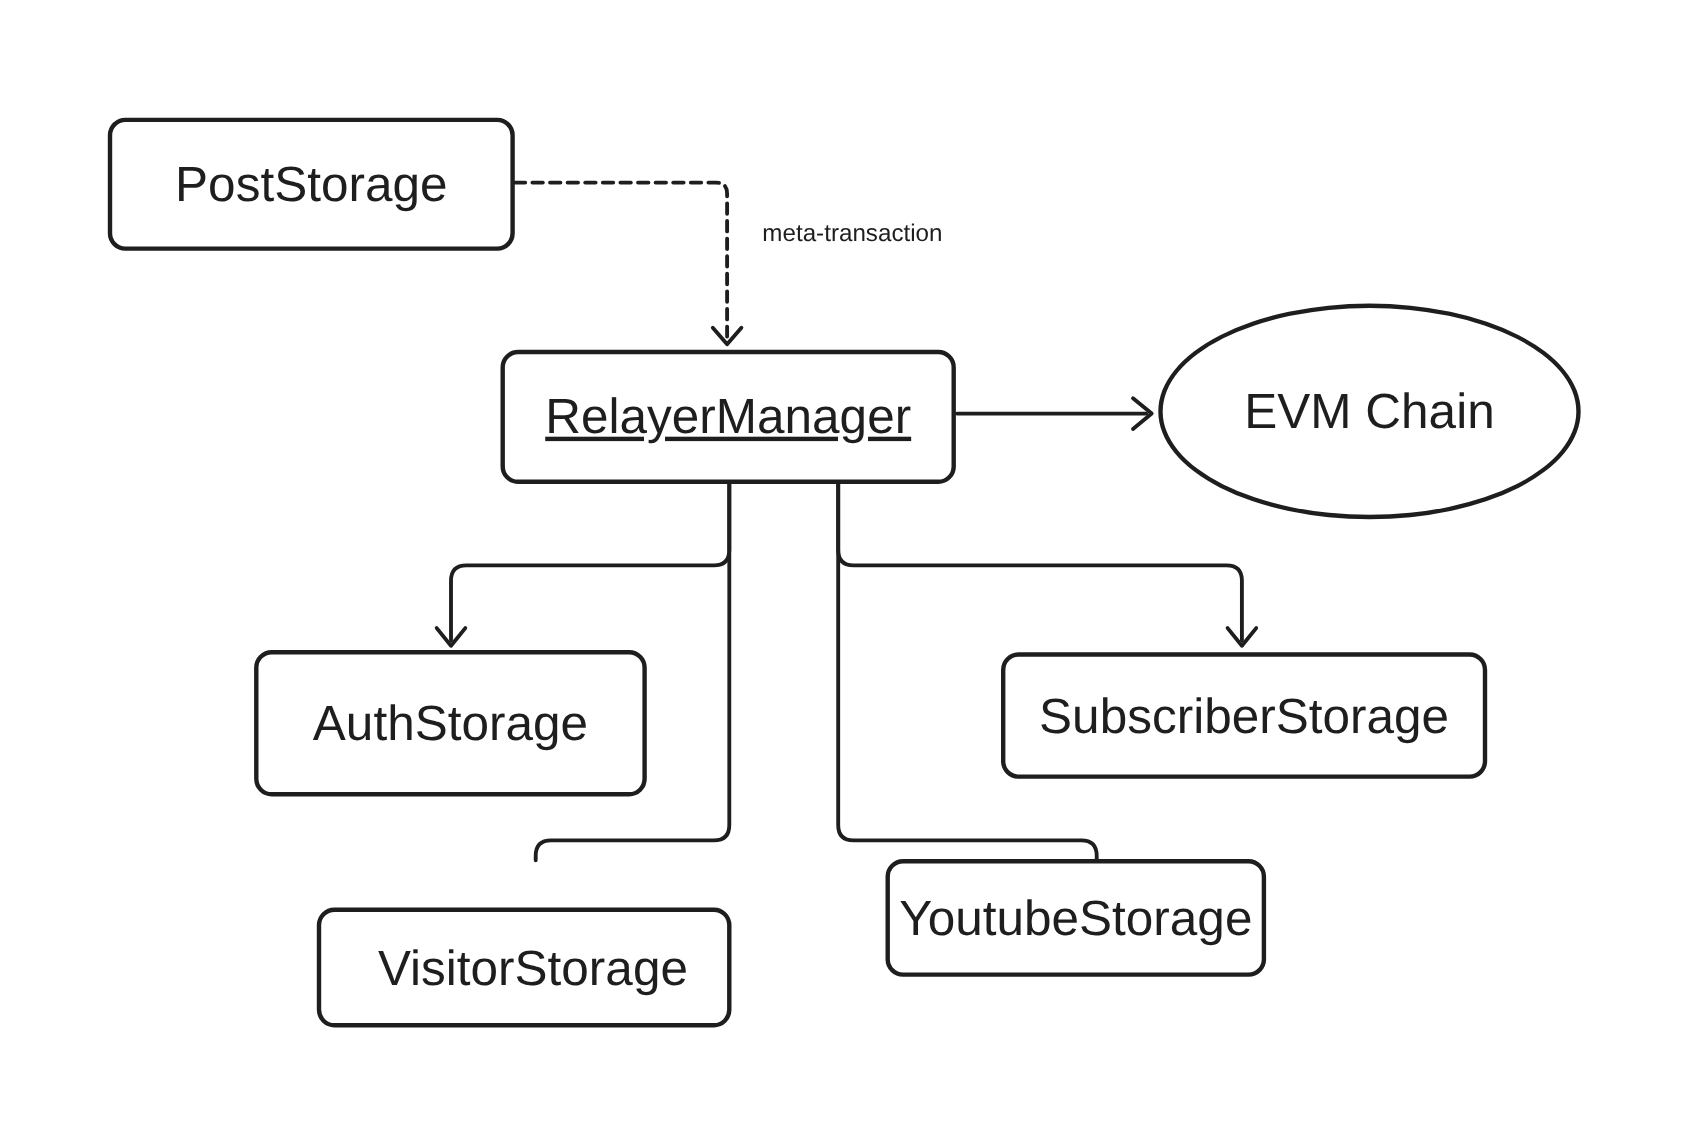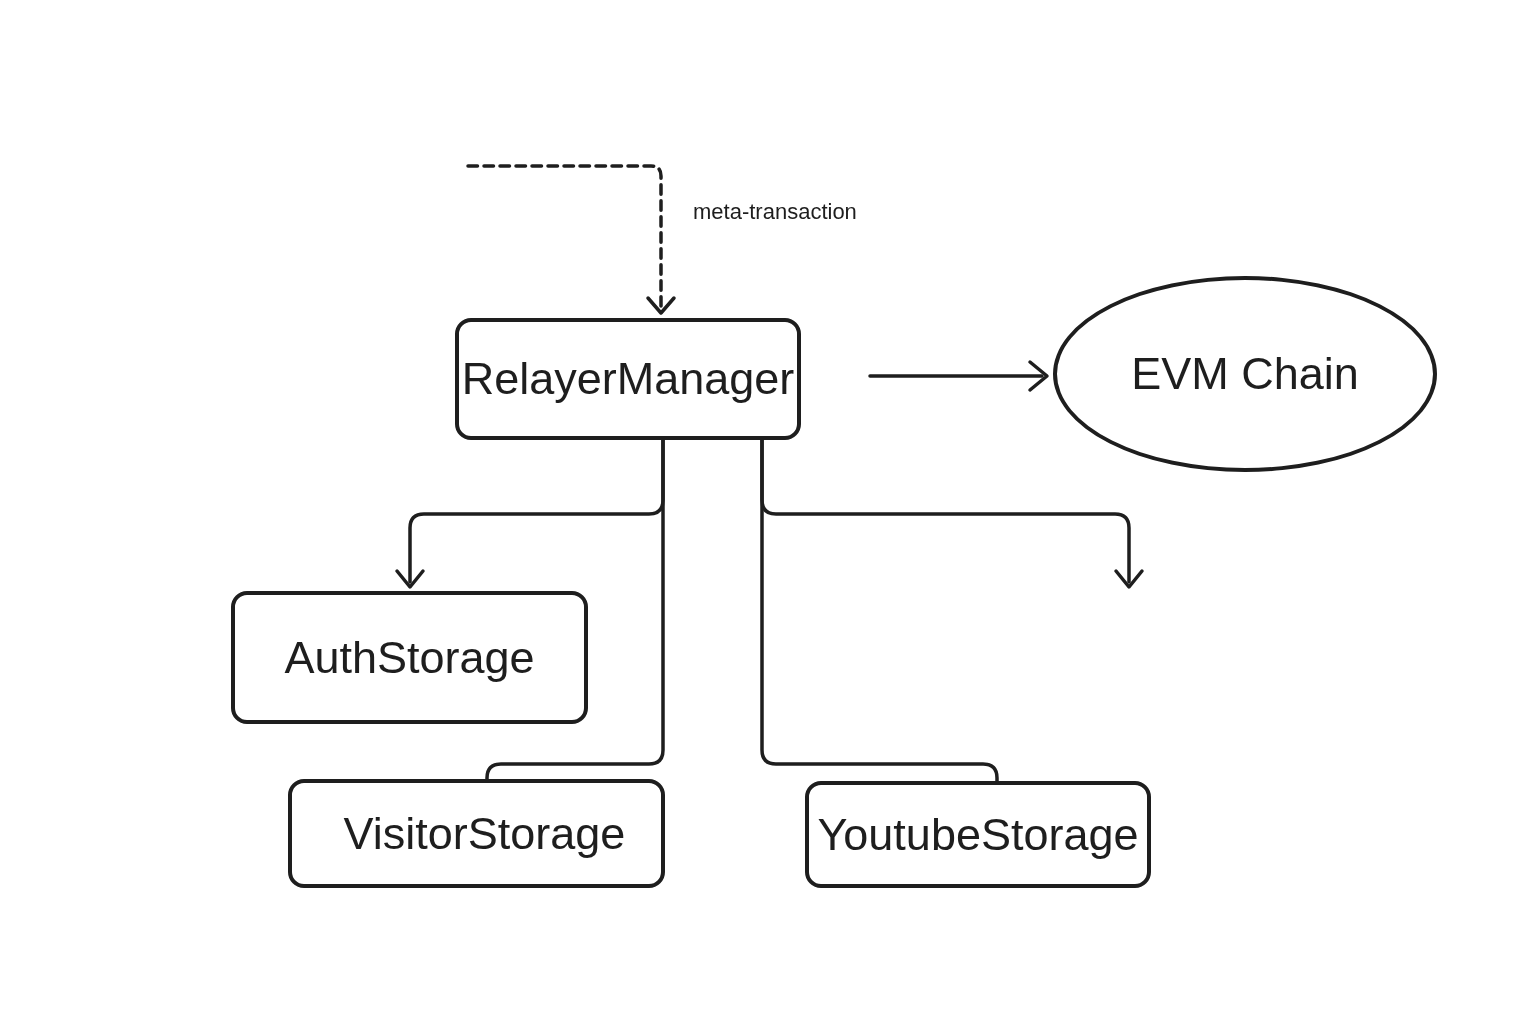--- a/index.html
+++ b/index.html
@@ -49,25 +49,25 @@
     border: 4px solid var(--stroke);
     color: var(--text);
     font-size: 45px;
     font-weight: 500;
     white-space: nowrap;
   }
   .node.rect { border-radius: 16px; }
   .node.ellipse { border-radius: 50%; align-items: center; }
 
   .node-post       { left:  98px; top: 107px; width: 370px; height: 121px; }
-  .node-relayer    { left: 455px; top: 318px; width: 346px; height: 122px; }
+  .node-relayer    { left: 455px; top: 318px; width: 414px; height: 122px; text-decoration: underline; }
   .node-evm        { left: 1053px; top: 276px; width: 384px; height: 196px; }
   .node-auth       { left: 231px; top: 591px; width: 357px; height: 133px; }
   .node-subscriber { left: 910px; top: 593px; width: 442px; height: 115px; }
-  .node-visitor    { left: 288px; top: 779px; width: 377px; height: 109px; padding-left: 16px; }
+  .node-visitor    { left: 288px; top: 825px; width: 377px; height: 109px; padding-left: 16px; }
   .node-youtube    { left: 805px; top: 781px; width: 346px; height: 107px; align-items: center; }
 
   .edge-label {
     position: absolute;
     left: 693px;
     top: 199px;
     color: var(--text);
     font-size: 22px;
     font-weight: 500;
     white-space: nowrap;
@@ -102,33 +102,39 @@
 
     <g>
       <path class="edge" d="M 663 440 L 663 750 Q 663 764 649 764 L 501 764 Q 487 764 487 778 L 487 782"></path>
     </g>
 
     <g>
       <path class="edge" d="M 762 440 L 762 750 Q 762 764 776 764 L 983 764 Q 997 764 997 778 L 997 784"></path>
     </g>
   </svg>
 
+  <div class="node rect node-post">
+    <span class="node-label">PostStorage</span>
+  </div>
 
   <div class="node rect node-relayer">
     <span class="node-label">RelayerManager</span>
   </div>
 
   <div class="node ellipse node-evm">
     <span class="node-label">EVM Chain</span>
   </div>
 
   <div class="node rect node-auth">
     <span class="node-label">AuthStorage</span>
   </div>
 
+  <div class="node rect node-subscriber">
+    <span class="node-label">SubscriberStorage</span>
+  </div>
 
   <div class="node rect node-visitor">
     <span class="node-label">VisitorStorage</span>
   </div>
 
   <div class="node rect node-youtube">
     <span class="node-label">YoutubeStorage</span>
   </div>
 
   <div class="edge-label">meta-transaction</div>

